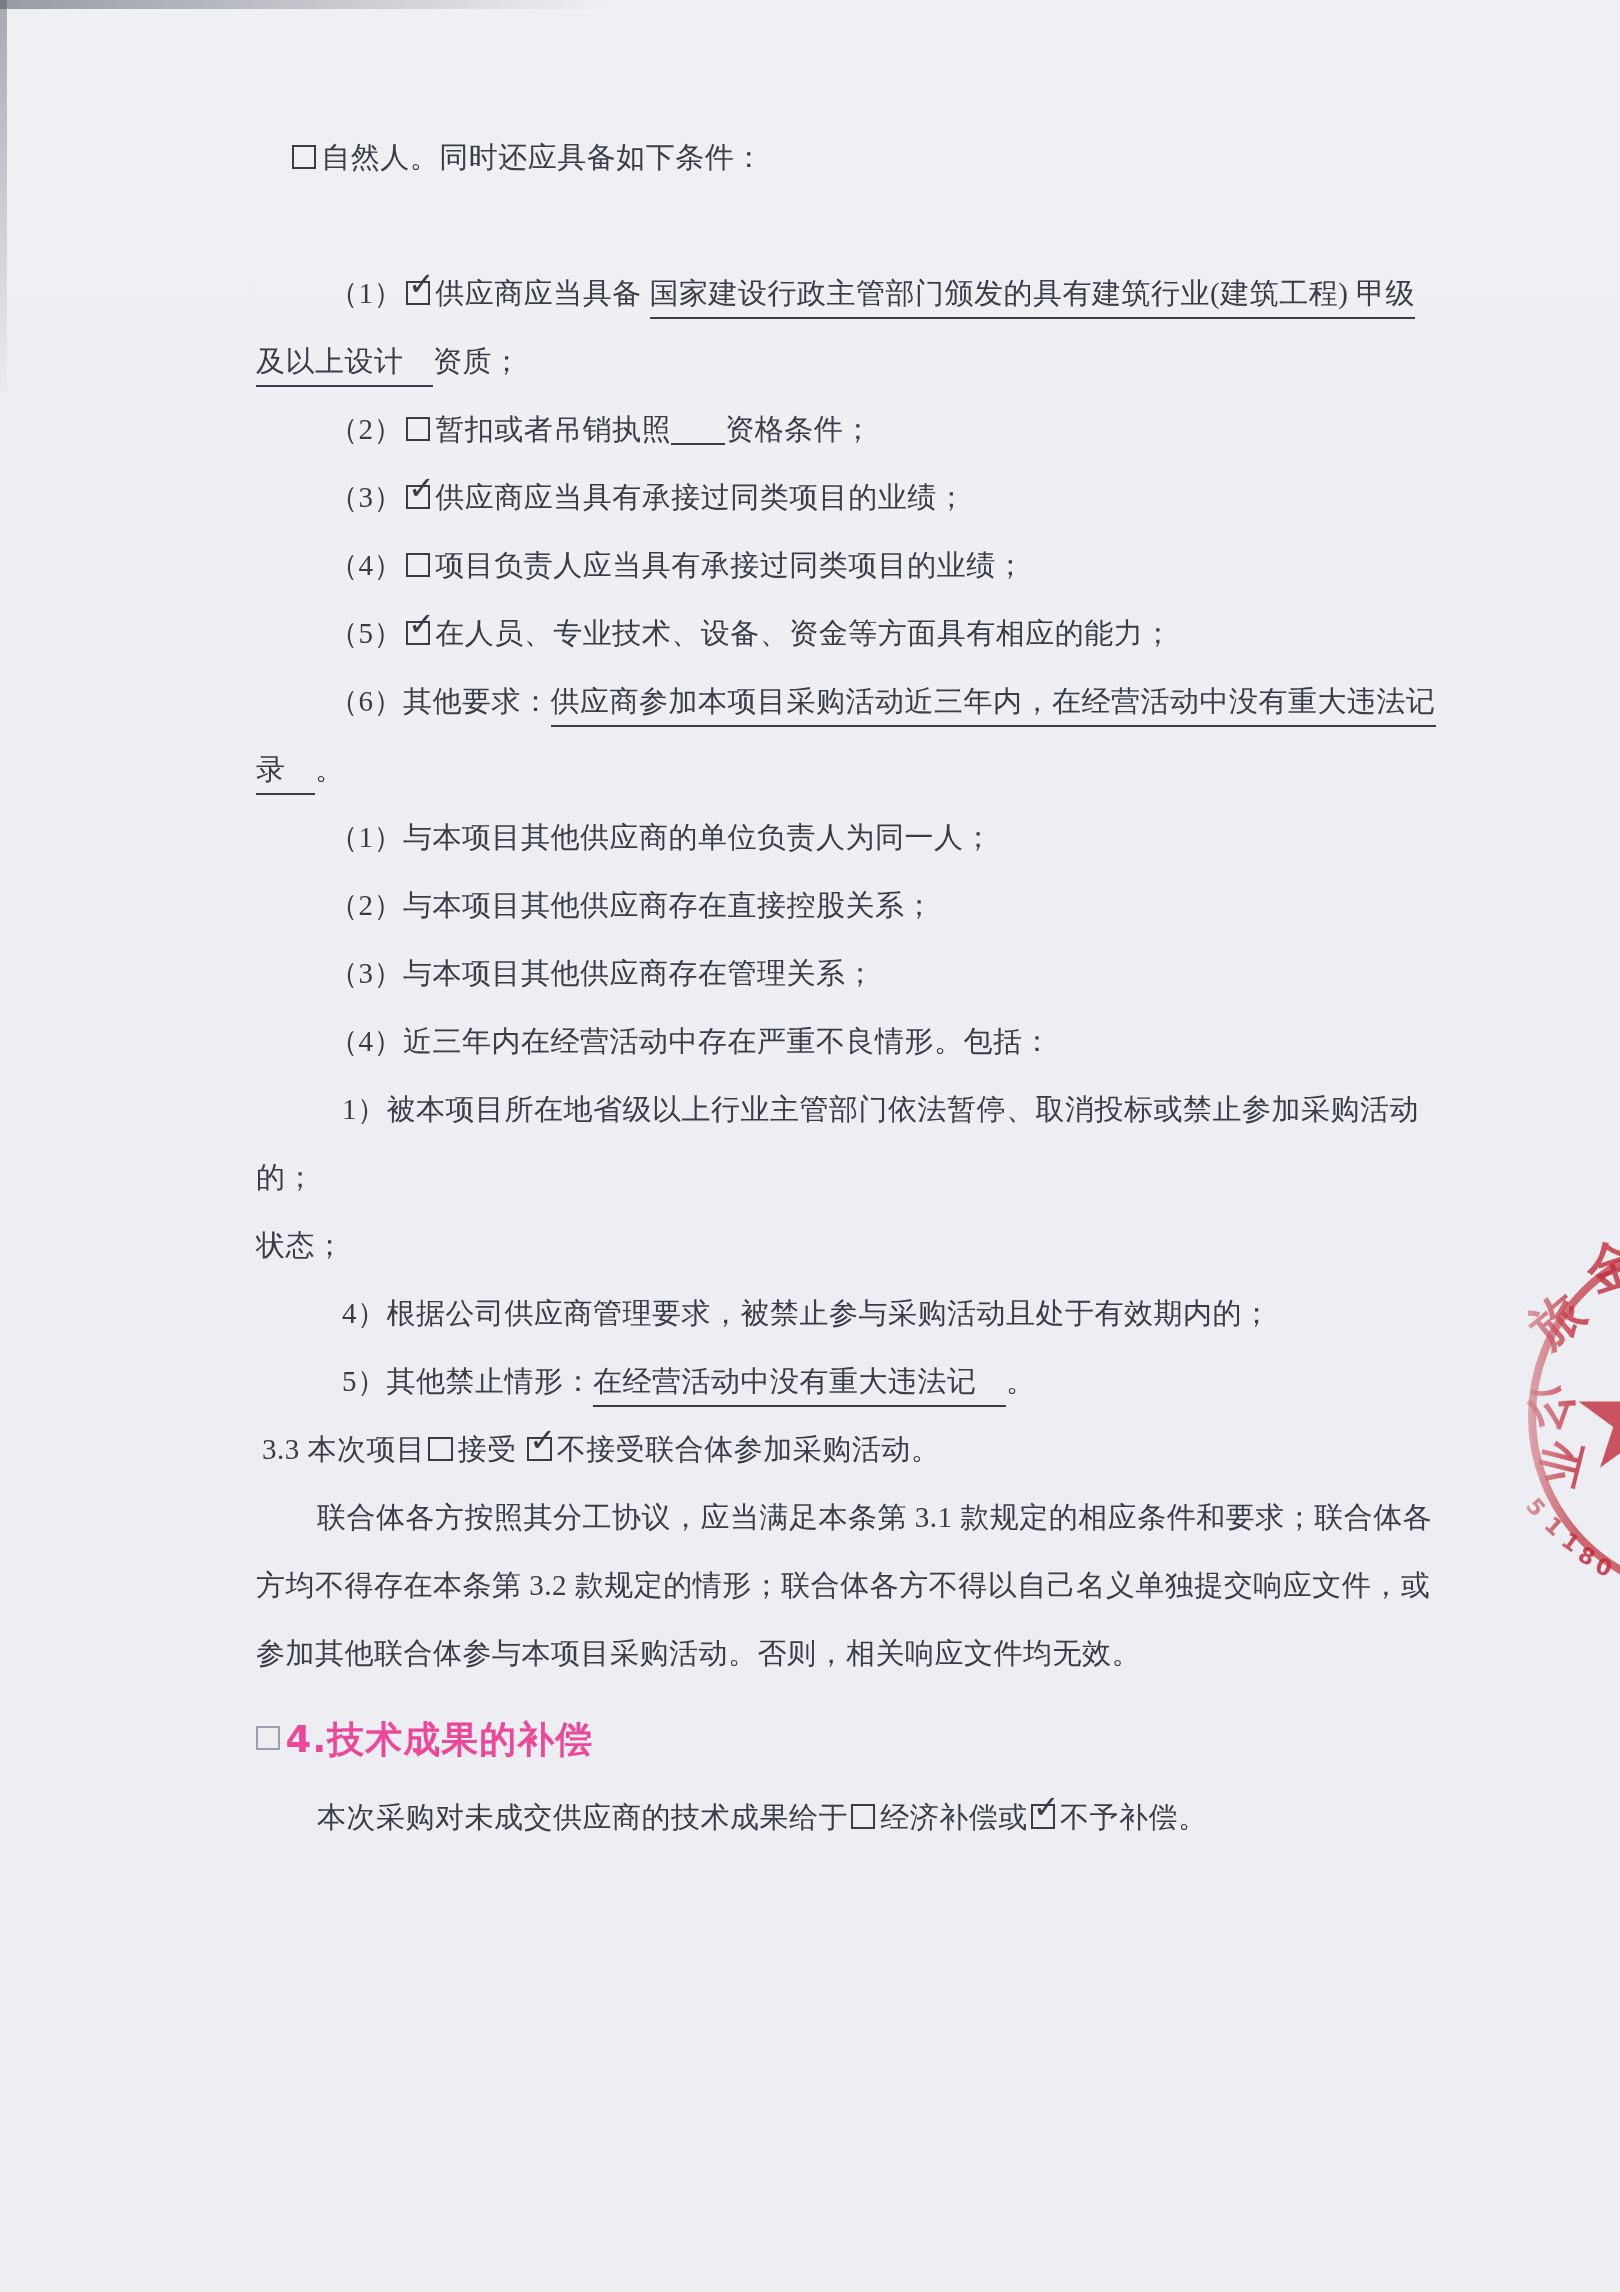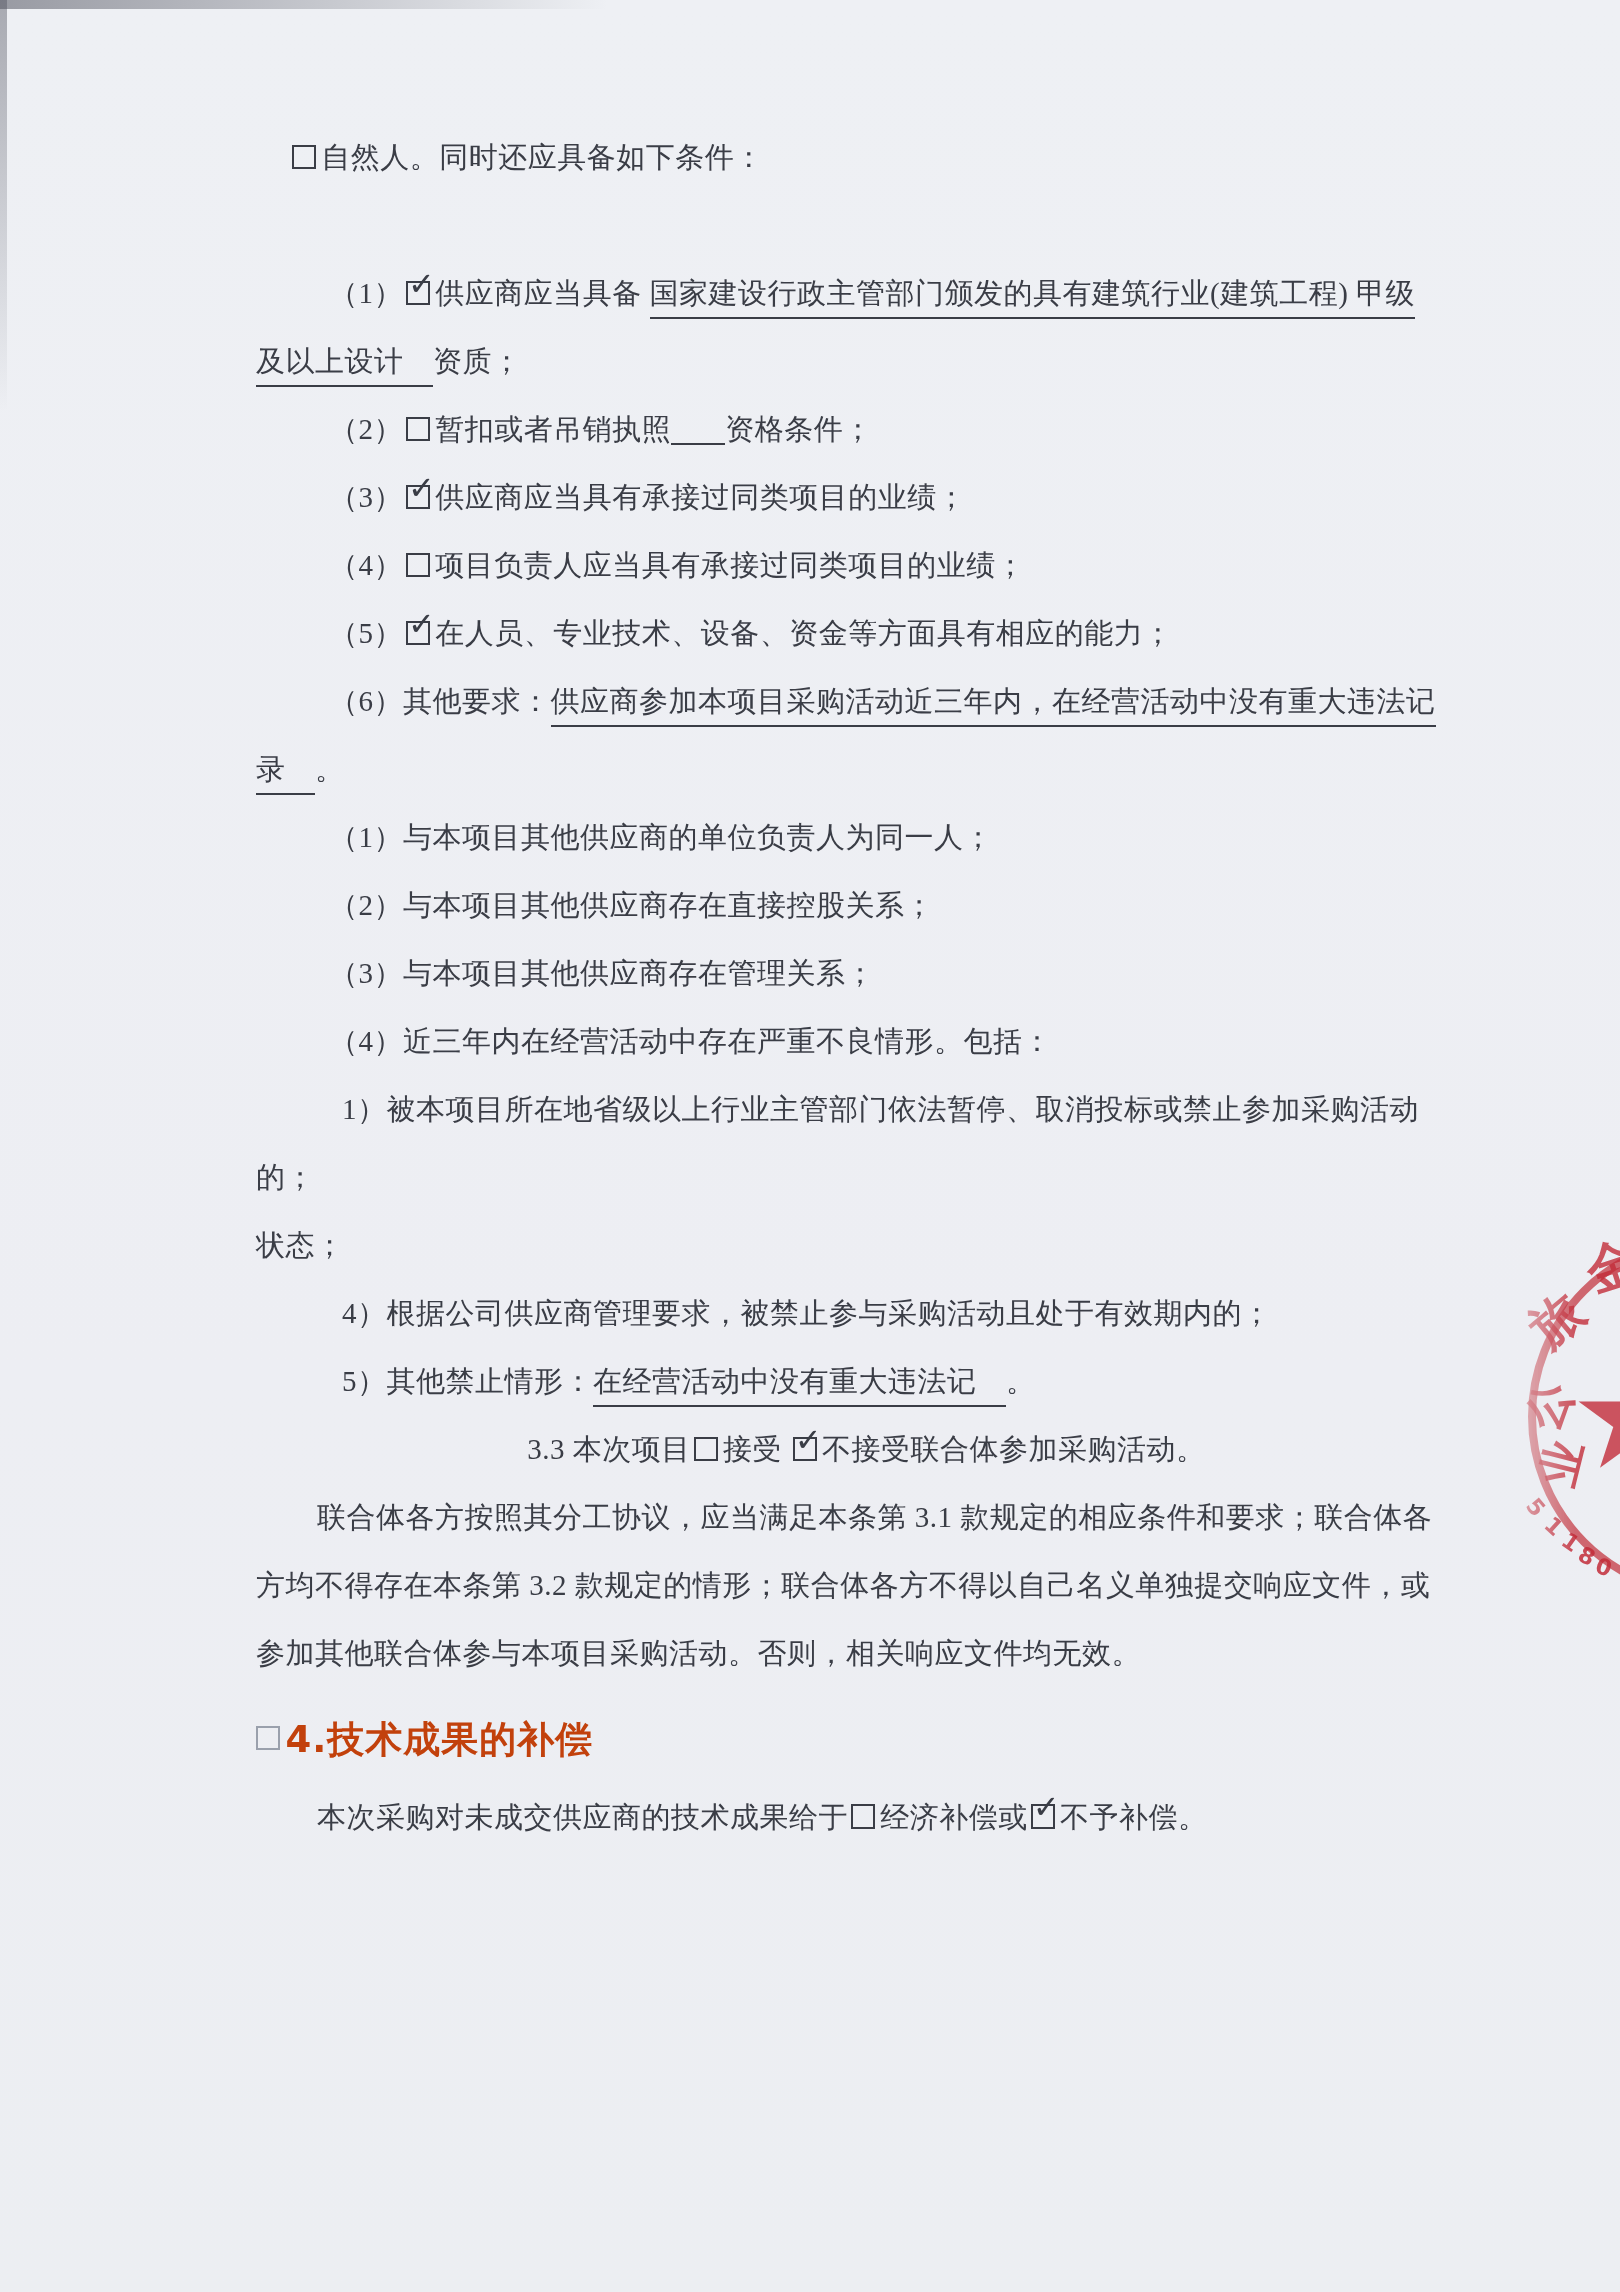--- a/index.html
+++ b/index.html
@@ -18,21 +18,21 @@
     background:linear-gradient(to bottom,rgba(82,84,96,.45),rgba(82,84,96,0));}
 
   .content{position:absolute;left:256px;top:123px;width:1215px;}
 
   .line{font-size:29px;line-height:68px;white-space:nowrap;letter-spacing:0.5px;}
   .gap{margin-top:68px;}
 
   .heading{
     font-family:"DejaVu Sans","Liberation Sans",sans-serif;
     font-weight:700;font-size:37px;line-height:78px;
-    color:#c2410c;margin:13.7px 0 3.9px 0;white-space:nowrap;letter-spacing:1px;
+    color:#ec4899;margin:13.7px 0 3.9px 0;white-space:nowrap;letter-spacing:1px;
   }
 
   .cb{display:inline-block;width:24.5px;height:24.5px;border:2.9px solid currentColor;
       box-sizing:border-box;vertical-align:-2px;margin:0 4.9px 0 2.9px;position:relative;}
   .cb .tick{position:absolute;left:0px;top:-14.7px;font-size:32px;line-height:32px;
       font-family:"DejaVu Sans",sans-serif;font-weight:400;}
   .heading .cb{width:23.5px;height:23.5px;border-color:#9aa0ac;vertical-align:2px;margin:0 5.9px 0 0;}
 
   .u{border-bottom:2.5px solid currentColor;padding-bottom:8px;}
   .bl{display:inline-block;height:29px;border-bottom:2.5px solid currentColor;
@@ -71,21 +71,21 @@
     <div class="line"><span class="u">录　</span><span>。</span></div>
     <div class="line" style="padding-left: 73px;"><span>（1）与本项目其他供应商的单位负责人为同一人；</span></div>
     <div class="line" style="padding-left: 73px;"><span>（2）与本项目其他供应商存在直接控股关系；</span></div>
     <div class="line" style="padding-left: 73px;"><span>（3）与本项目其他供应商存在管理关系；</span></div>
     <div class="line" style="padding-left: 73px;"><span>（4）近三年内在经营活动中存在严重不良情形。包括：</span></div>
     <div class="line" style="padding-left: 86px;"><span>1）被本项目所在地省级以上行业主管部门依法暂停、取消投标或禁止参加采购活动</span></div>
     <div class="line"><span>的；</span></div>
     <div class="line"><span>状态；</span></div>
     <div class="line" style="padding-left: 86px;"><span>4）根据公司供应商管理要求，被禁止参与采购活动且处于有效期内的；</span></div>
     <div class="line" style="padding-left: 86px;"><span>5）其他禁止情形：</span><span class="u">在经营活动中没有重大违法记　</span><span>。</span></div>
-    <div class="line" style="padding-left: 5.9px; text-align: center;"><span>3.3 本次项目</span><span class="cb"></span><span>接受 </span><span class="cb"><span class="tick">✓</span></span><span>不接受联合体参加采购活动。</span></div>
+    <div class="line" style="padding-left: 5.9px;"><span>3.3 本次项目</span><span class="cb"></span><span>接受 </span><span class="cb"><span class="tick">✓</span></span><span>不接受联合体参加采购活动。</span></div>
     <div class="line" style="padding-left: 61px;"><span>联合体各方按照其分工协议，应当满足本条第 3.1 款规定的相应条件和要求；联合体各</span></div>
     <div class="line"><span>方均不得存在本条第 3.2 款规定的情形；联合体各方不得以自己名义单独提交响应文件，或</span></div>
     <div class="line"><span>参加其他联合体参与本项目采购活动。否则，相关响应文件均无效。</span></div>
     <div class="heading"><span class="cb"></span><span>4.技术成果的补偿</span></div>
     <div class="line" style="padding-left: 61px;"><span>本次采购对未成交供应商的技术成果给于</span><span class="cb"></span><span>经济补偿或</span><span class="cb"><span class="tick">✓</span></span><span>不予补偿。</span></div>
   </div>
 
 <div class="stamp" id="stamp">
   <div class="ring"></div>
   <span class="star" id="stampStar">★</span>

